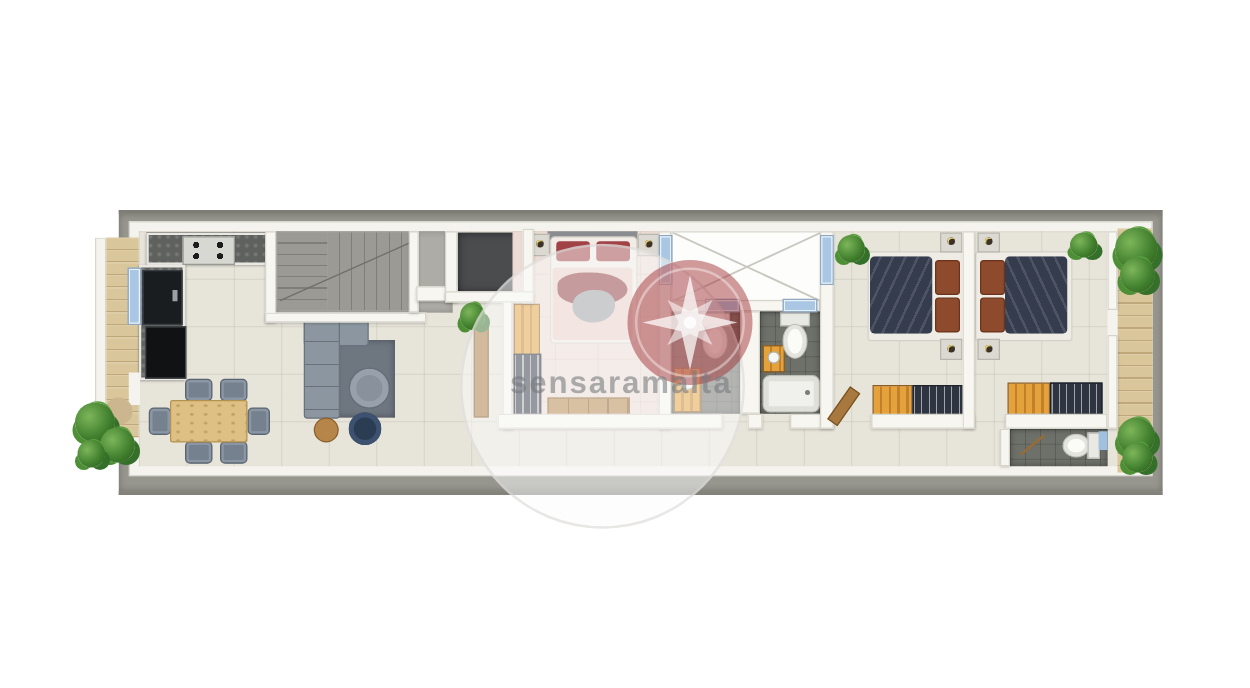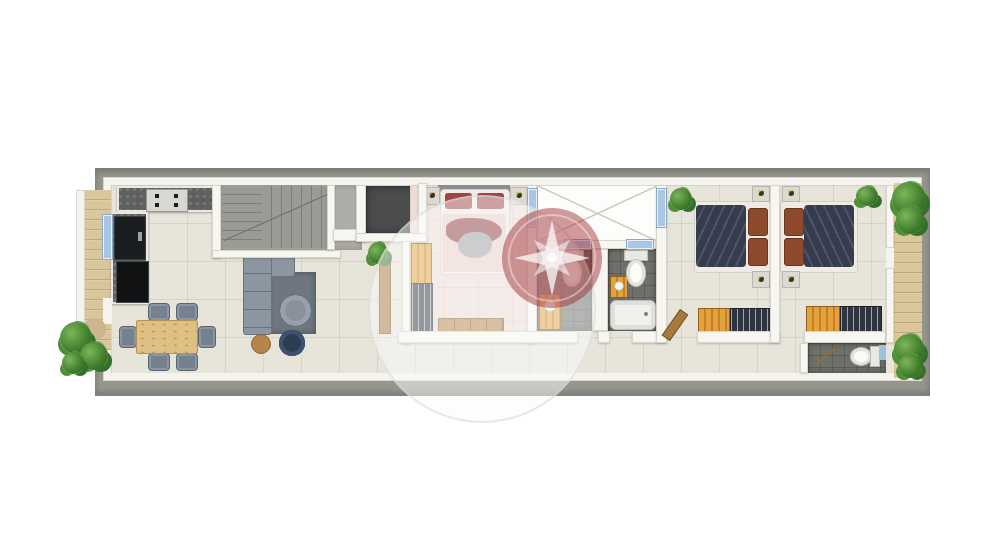--- a/index.html
+++ b/index.html
@@ -197,14 +197,15 @@
   <div class="abs wm-circle" style="left:368px;top:195px;width:224px;height:224px;"></div>
   <div class="abs" style="left:500px;top:206px;width:104px;height:104px;z-index:41;pointer-events:none;">
     <svg width="104" height="104" viewBox="0 0 104 104">
       <circle cx="52" cy="52" r="50" fill="rgba(158,44,48,0.48)"></circle>
       <circle cx="52" cy="52" r="43" fill="none" stroke="rgba(255,255,255,0.4)" stroke-width="2"></circle>
       <polygon points="52,14 59,45 90,52 59,59 52,90 45,59 14,52 45,45" fill="rgba(255,255,255,0.72)"></polygon>
       <polygon points="70,34 61,52 70,70 52,61 34,70 43,52 34,34 52,43" fill="rgba(255,255,255,0.55)"></polygon>
       <circle cx="52" cy="52" r="5" fill="rgba(255,255,255,0.8)"></circle>
     </svg>
   </div>
+  <div class="abs wm-text" style="left:397px;top:292px;width:200px;">sensaramalta</div>
 
 </div>
 
 </body></html>

